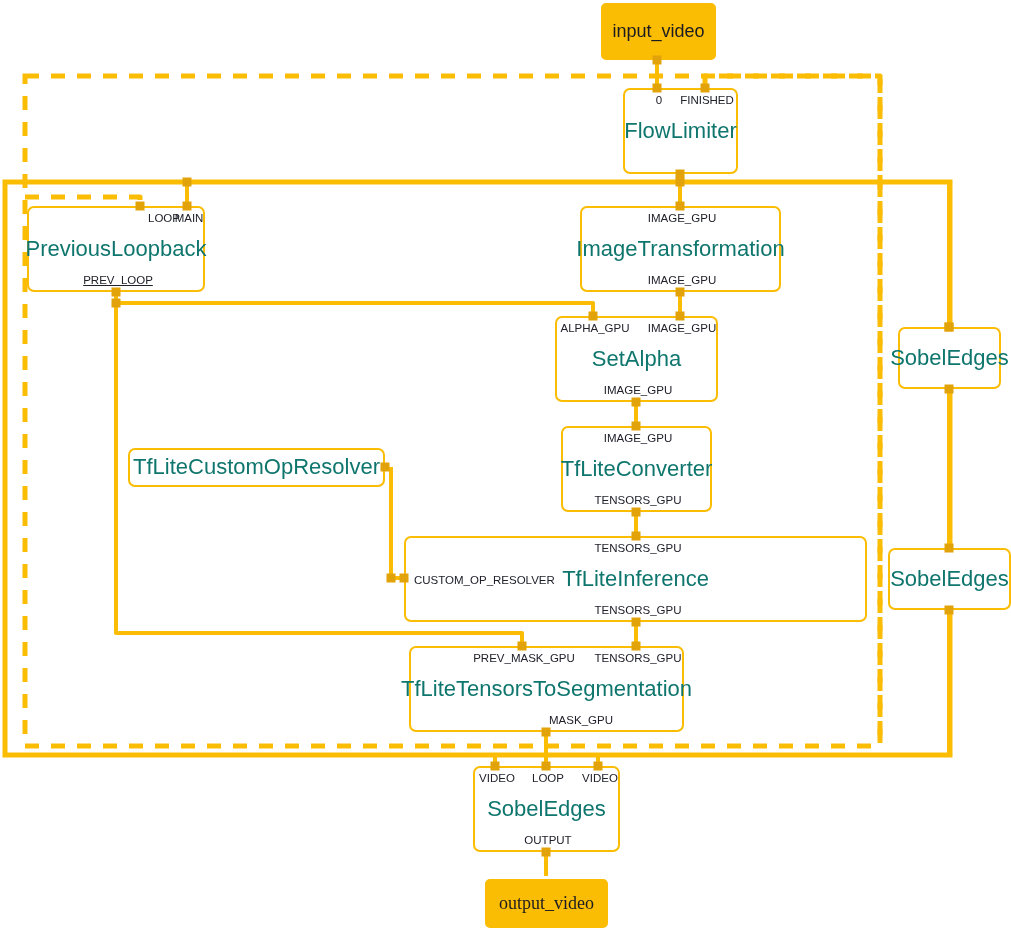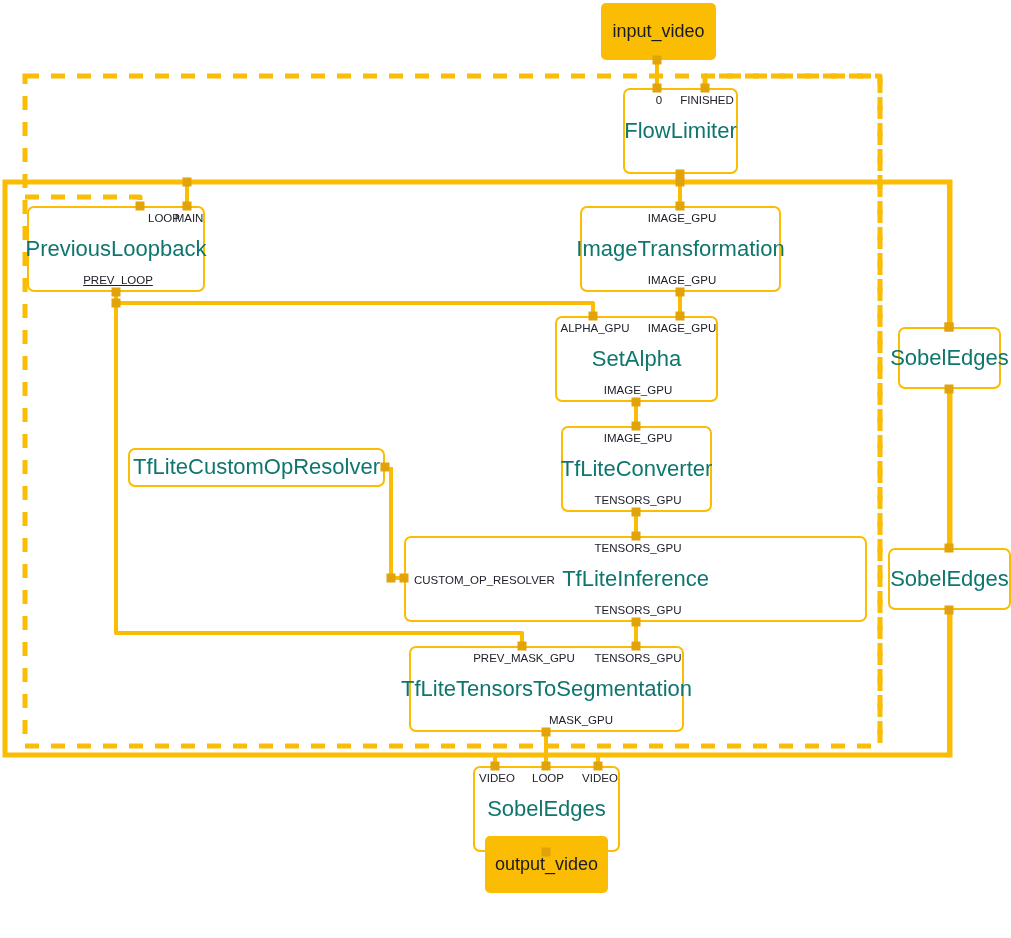--- a/index.html
+++ b/index.html
@@ -153,21 +153,21 @@
       <div class="node" style="left: 888px; top: 548px; width: 123px; height: 62px;">
         <div class="node-title">SobelEdges</div>
       </div>
       <div class="node" style="left: 473px; top: 766px; width: 147px; height: 86px;">
         <div class="node-title">SobelEdges</div>
         <div class="port-label in" style="left: 22px;">VIDEO</div>
         <div class="port-label in" style="left: 73px;">LOOP</div>
         <div class="port-label in" style="left: 125px;">VIDEO</div>
         <div class="port-label out" style="left: 73px;">OUTPUT</div>
       </div>
-      <div class="node stream" style="left: 485px; top: 836px; width: 123px; height: 57px;">
+      <div class="node stream" style="left: 485px; top: 879px; width: 123px; height: 49px; font-family: Liberation Serif, serif;">
         <div class="node-title">output_video</div>
       </div>
       <div class="conn" style="left: 657px; top: 88px;"></div>
       <div class="conn" style="left: 705px; top: 88px;"></div>
       <div class="conn" style="left: 680px; top: 174px;"></div>
       <div class="conn" style="left: 140px; top: 206px;"></div>
       <div class="conn" style="left: 187px; top: 206px;"></div>
       <div class="conn" style="left: 116px; top: 292px;"></div>
       <div class="conn" style="left: 680px; top: 206px;"></div>
       <div class="conn" style="left: 680px; top: 292px;"></div>

